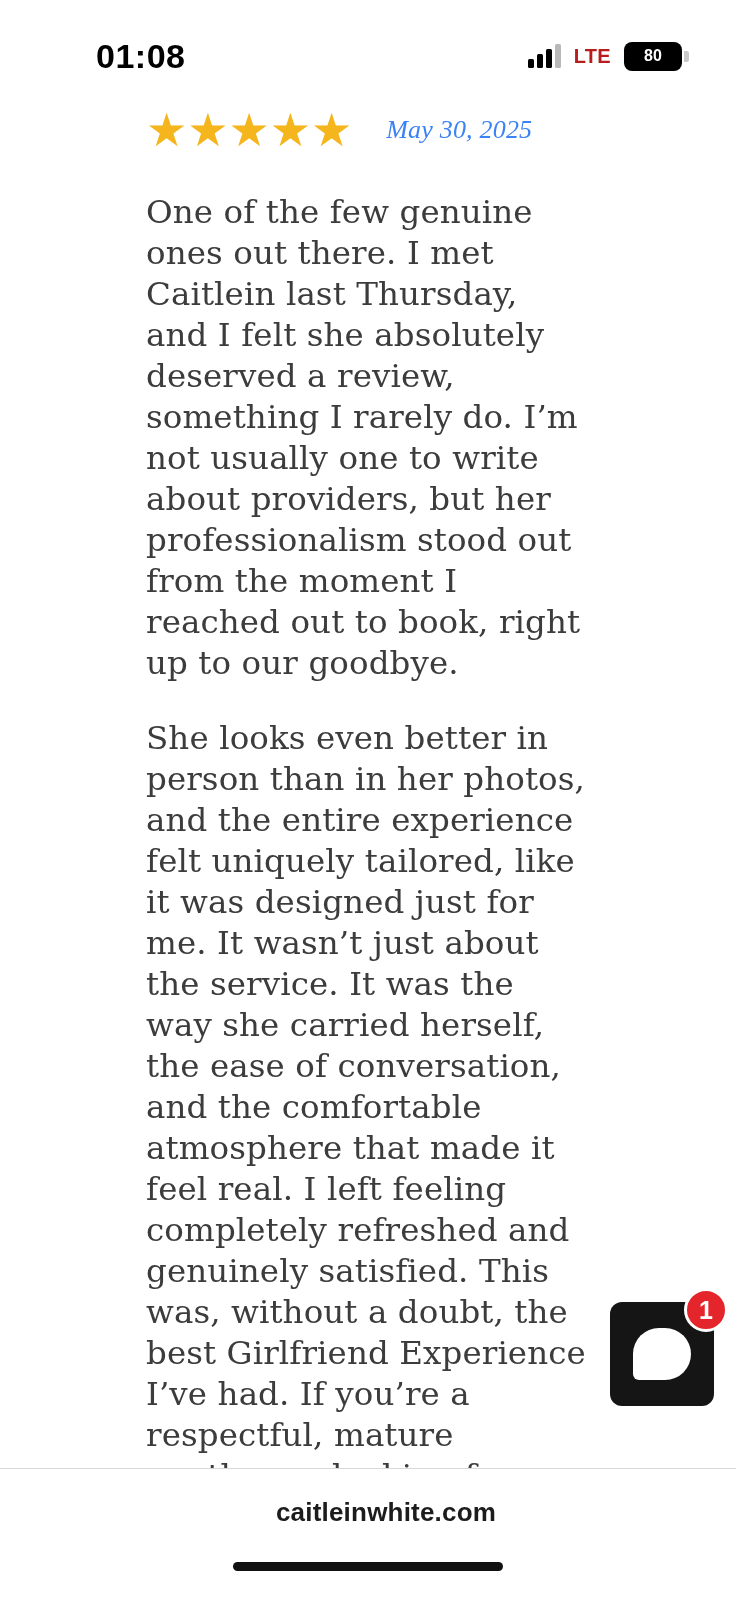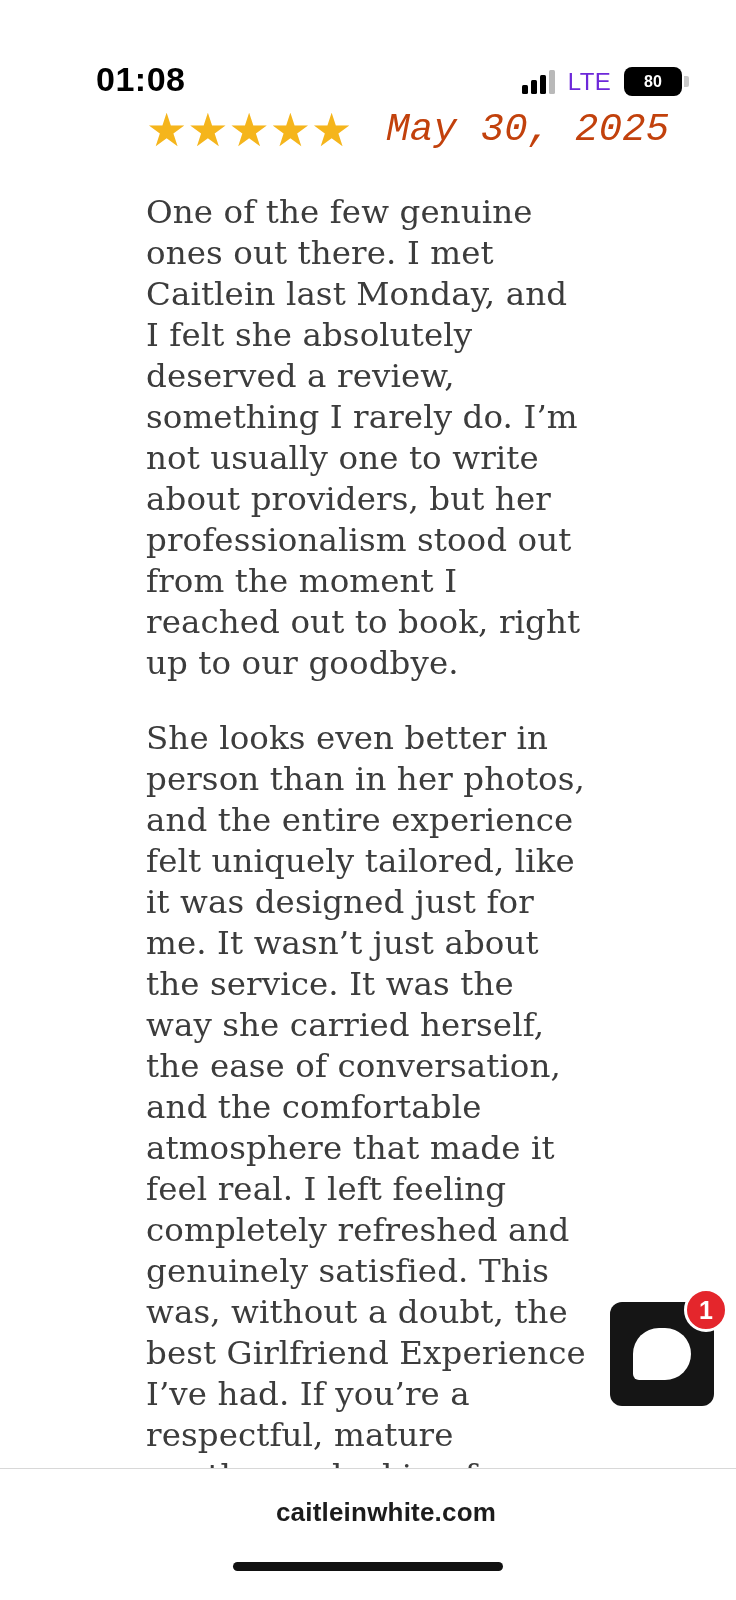--- a/index.html
+++ b/index.html
@@ -17,21 +17,21 @@
     background: #ffffff;
     display: flex;
     flex-direction: column;
   }
 
   
   .status-bar {
     height: 96px;
     flex: 0 0 96px;
     display: flex;
-    align-items: flex-end;
+    align-items: center;
     justify-content: space-between;
     padding: 16px 54px 0 0;
     position: relative;
   }
   .status-time {
     font-size: 34px;
     font-weight: 600;
     letter-spacing: 0.5px;
     color: #000;
     margin-left: 96px;
@@ -52,23 +52,23 @@
     width: 6px;
     background: #000;
     border-radius: 1.5px;
     display: block;
   }
   .signal-bars span:nth-child(1) { height: 9px; }
   .signal-bars span:nth-child(2) { height: 14px; }
   .signal-bars span:nth-child(3) { height: 19px; }
   .signal-bars span:nth-child(4) { height: 24px; background: #b9b9b9; }
   .lte-label {
-    font-size: 24px;
-    font-weight: 400;
-    color: #6d28d9;
+    font-size: 20px;
+    font-weight: 700;
+    color: #b91c1c;
     letter-spacing: 0.3px;
   }
   .battery {
     position: relative;
     width: 58px;
     height: 29px;
     border-radius: 8px;
     background: #000;
     display: flex;
     align-items: center;
@@ -108,24 +108,24 @@
   }
   .stars {
     display: flex;
     gap: 2px;
     font-size: 46px;
     line-height: 1;
     color: #f5b51c;
     letter-spacing: 0px;
   }
   .review-date {
-    font-family: Liberation Mono, monospace;
+    font-family: Liberation Serif, serif;
     font-style: italic;
-    font-size: 39px;
-    color: #c2410c;
+    font-size: 26px;
+    color: #3b82f6;
     letter-spacing: 0.2px;
   }
   .review-body {
     margin-top: 28px;
     font-family: "DejaVu Serif", serif;
     font-size: 32.5px;
     line-height: 41px;
     color: #3c3c3c;
     max-width: 440px;
     letter-spacing: 0.1px;
@@ -224,21 +224,21 @@
 
   <div class="content">
     <div class="review">
 
       <div class="review-head">
         <div class="stars">★★★★★</div>
         <div class="review-date">May 30, 2025</div>
       </div>
 
       <div class="review-body">
-        <p>One of the few genuine ones out there. I met Caitlein last Monday, and I felt she absolutely deserved a review, something I rarely do. I’m not usually one to write about providers, but her professionalism stood out from the moment I reached out to book, right up to our goodbye.</p>
+        <p>One of the few genuine ones out there. I met Caitlein last Thursday, and I felt she absolutely deserved a review, something I rarely do. I’m not usually one to write about providers, but her professionalism stood out from the moment I reached out to book, right up to our goodbye.</p>
         <p>She looks even better in person than in her photos, and the entire experience felt uniquely tailored, like it was designed just for me. It wasn’t just about the service. It was the way she carried herself, the ease of conversation, and the comfortable atmosphere that made it feel real. I left feeling completely refreshed and genuinely satisfied. This was, without a doubt, the best Girlfriend Experience I’ve had. If you’re a respectful, mature gentleman looking for a smooth, private, and high-quality encounter, she’s worth your time. Highly recommended.</p>
       </div>
 
     </div>
 
     <div class="chat-widget">
       <div class="bubble"></div>
       <div class="chat-badge">1</div>
     </div>
   </div>

